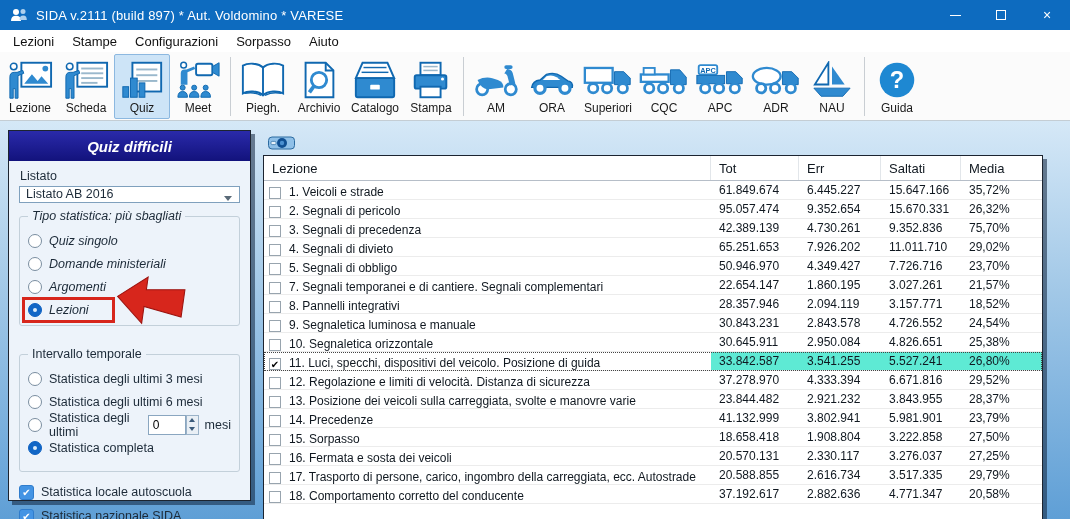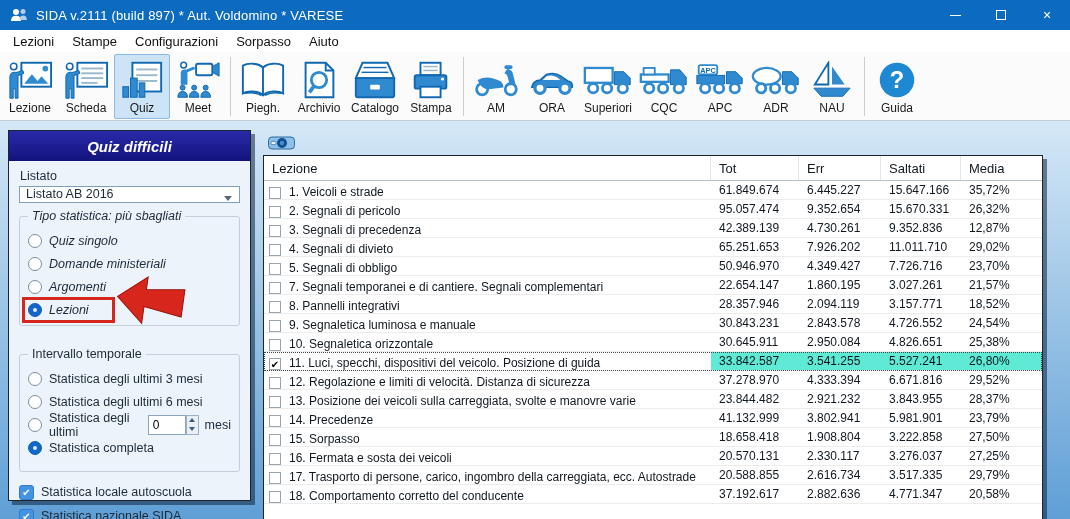--- a/index.html
+++ b/index.html
@@ -452,21 +452,21 @@
             <div class="num">26,32%</div>
           </div>
           <div class="trow">
             <div class="namecell">
               <span class="tcb"></span>
               <span>3. Segnali di precedenza</span>
             </div>
             <div class="num">42.389.139</div>
             <div class="num">4.730.261</div>
             <div class="num">9.352.836</div>
-            <div class="num">12,87%</div>
+            <div class="num">75,70%</div>
           </div>
           <div class="trow">
             <div class="namecell">
               <span class="tcb"></span>
               <span>4. Segnali di divieto</span>
             </div>
             <div class="num">65.251.653</div>
             <div class="num">7.926.202</div>
             <div class="num">11.011.710</div>
             <div class="num">29,02%</div>

